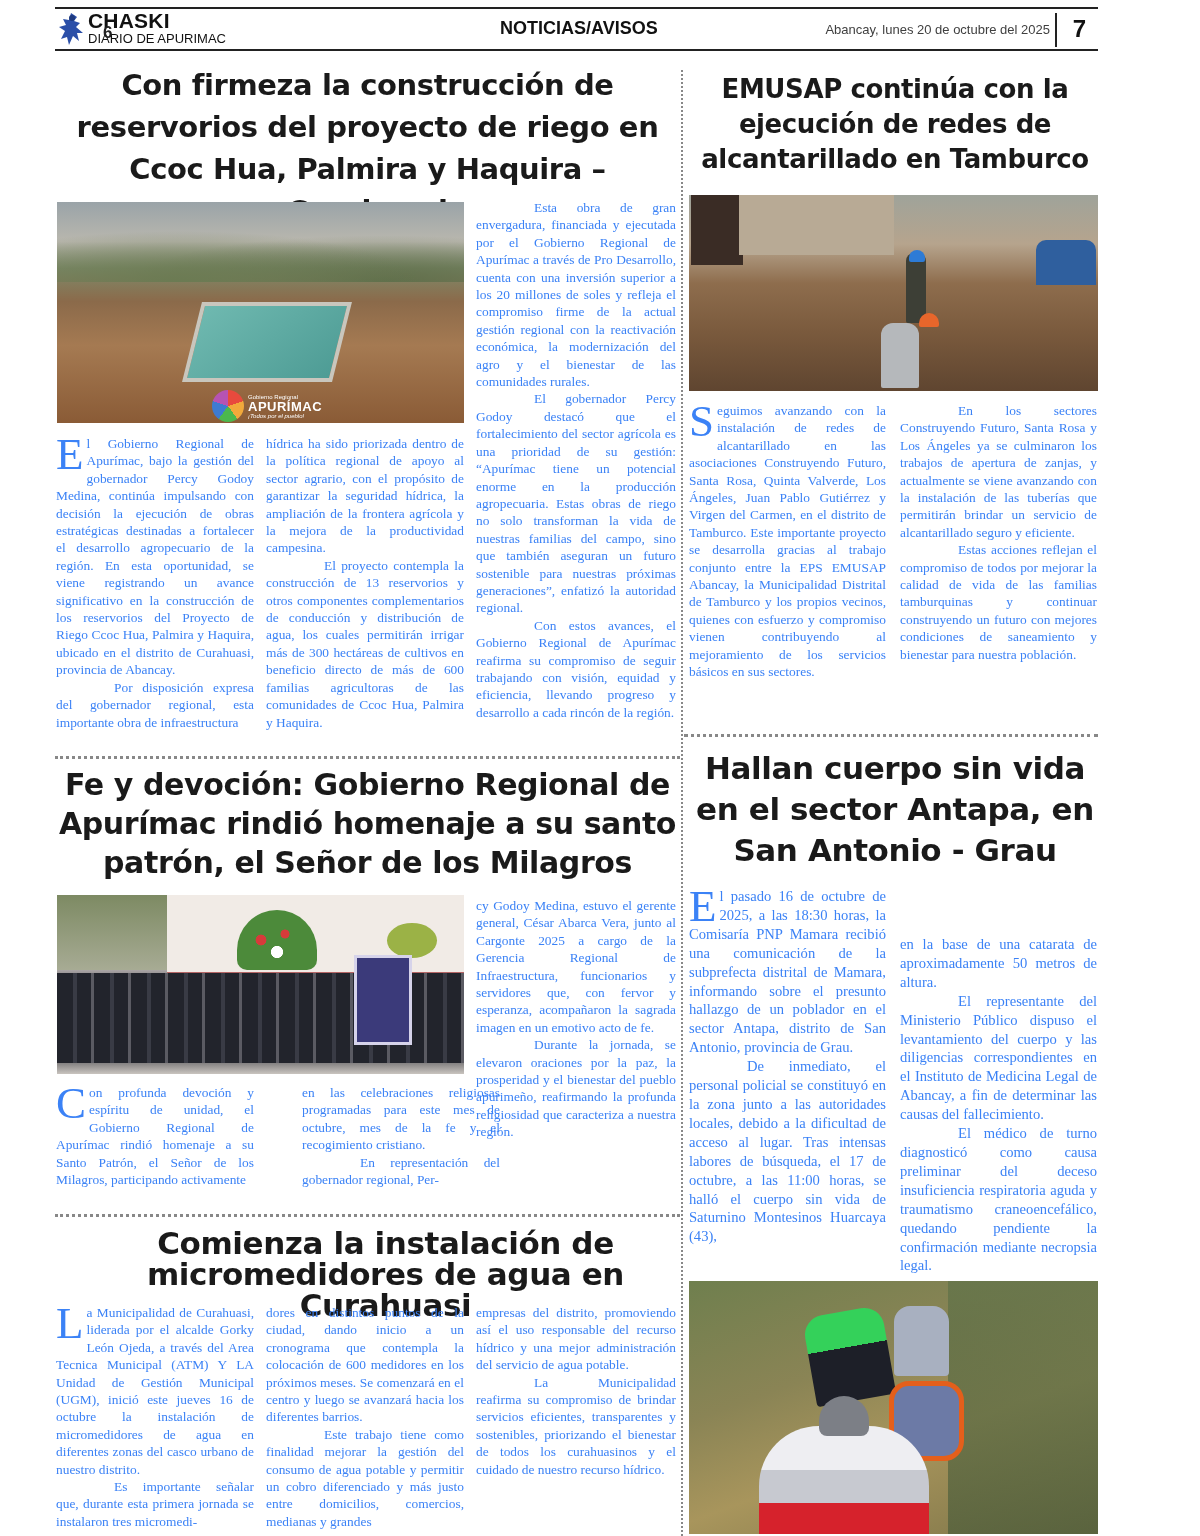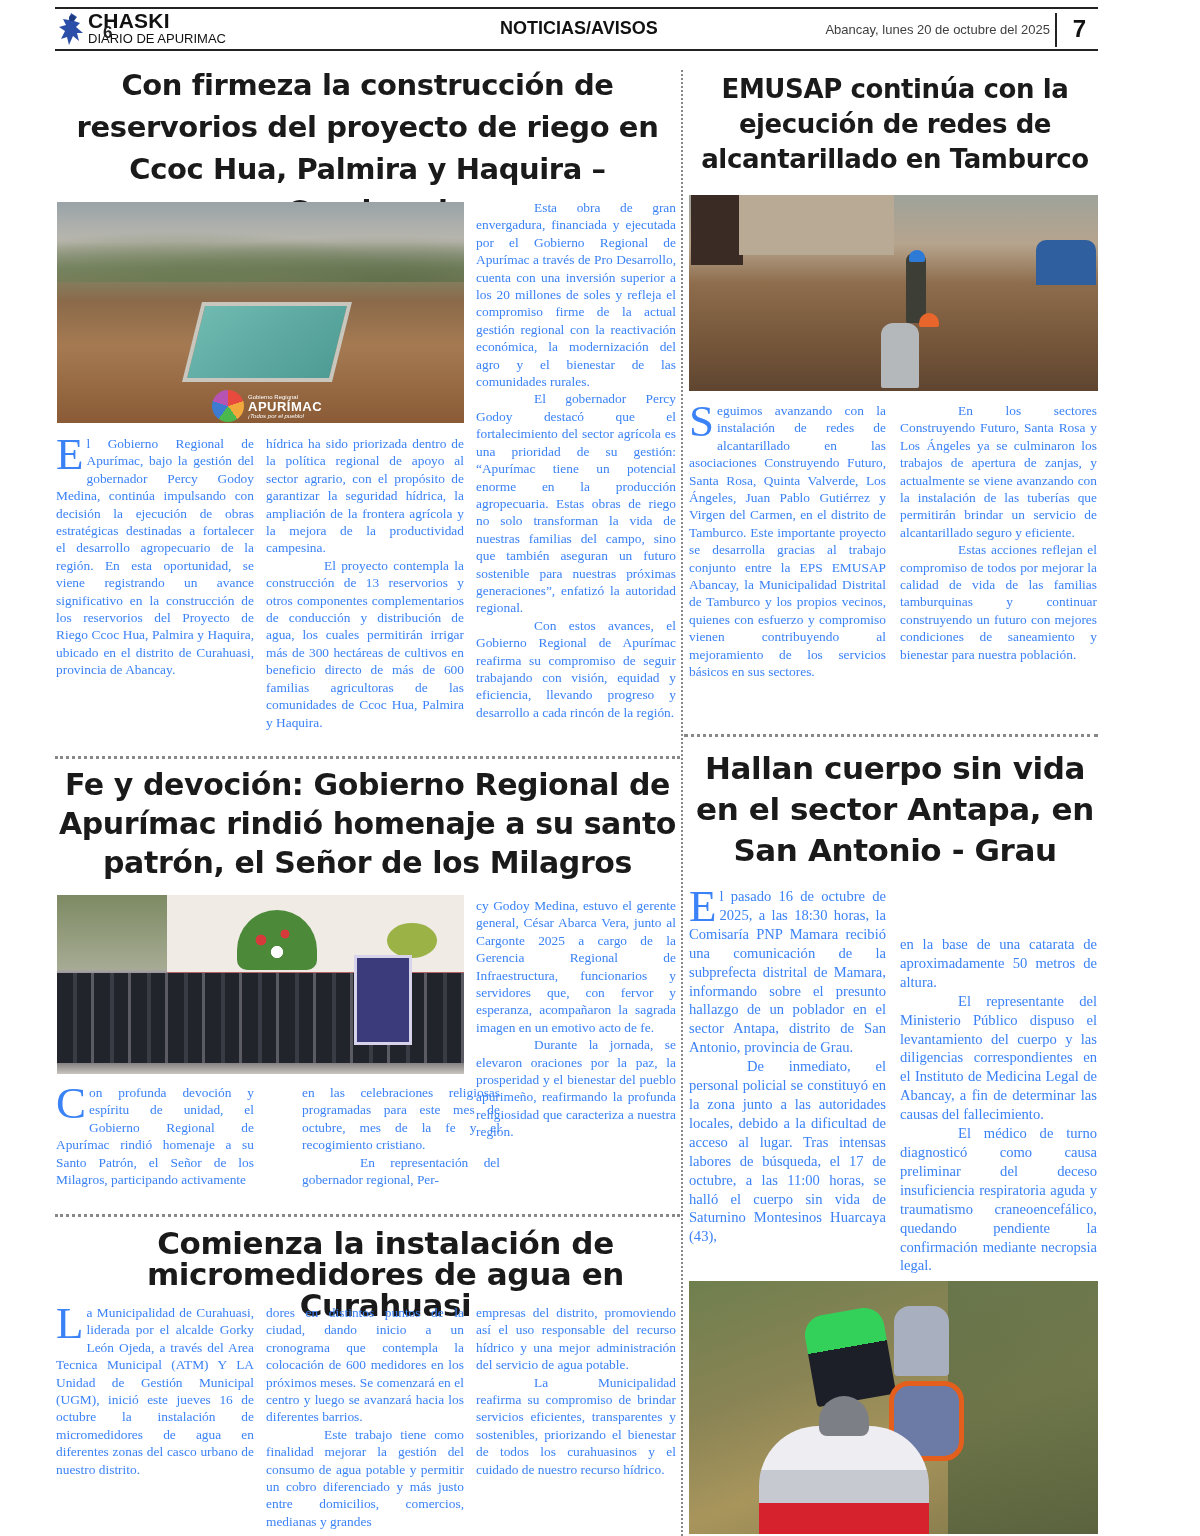--- a/index.html
+++ b/index.html
@@ -136,20 +136,21 @@
       <div class="swirl"></div>
       <div class="txt">
         <span class="small">Gobierno Regional</span>
         <span class="big">APURÍMAC</span>
         <span class="tag">¡Todos por el pueblo!</span>
       </div>
     </div>
   </div>
   <div class="col c1a">
     <p><span class="dropcap">E</span><span>l Gobierno Regional de Apurímac, bajo la gestión del gobernador Percy Godoy Medina, continúa impulsando con decisión la ejecución de obras estratégicas destinadas a fortalecer el desarrollo agropecuario de la región. En esta oportunidad, se viene registrando un avance significativo en la construcción de los reservorios del Proyecto de Riego Ccoc Hua, Palmira y Haquira, ubicado en el distrito de Curahuasi, provincia de Abancay.</span></p>
+    <p class="indent">Por disposición expresa del gobernador regional, esta importante obra de infraestructura</p>
   </div>
   <div class="col c1b">
     <p>hídrica ha sido priorizada dentro de la política regional de apoyo al sector agrario, con el propósito de garantizar la seguridad hídrica, la ampliación de la frontera agrícola y la mejora de la productividad campesina.</p>
     <p class="indent">El proyecto contempla la construcción de 13 reservorios y otros componentes complementarios de conducción y distribución de agua, los cuales permitirán irrigar más de 300 hectáreas de cultivos en beneficio directo de más de 600 familias agricultoras de las comunidades de Ccoc Hua, Palmira y Haquira.</p>
   </div>
   <div class="col c1c">
     <p class="indent">Esta obra de gran envergadura, financiada y ejecutada por el Gobierno Regional de Apurímac a través de Pro Desarrollo, cuenta con una inversión superior a los 20 millones de soles y refleja el compromiso firme de la actual gestión regional con la reactivación económica, la modernización del agro y el bienestar de las comunidades rurales.</p>
     <p class="indent">El gobernador Percy Godoy destacó que el fortalecimiento del sector agrícola es una prioridad de su gestión: “Apurímac tiene un potencial enorme en la producción agropecuaria. Estas obras de riego no solo transforman la vida de nuestras familias del campo, sino que también aseguran un futuro sostenible para nuestras próximas generaciones”, enfatizó la autoridad regional.</p>
     <p class="indent">Con estos avances, el Gobierno Regional de Apurímac reafirma su compromiso de seguir trabajando con visión, equidad y eficiencia, llevando progreso y desarrollo a cada rincón de la región.</p>
   </div>
@@ -216,20 +217,21 @@
     <div class="stretcher"></div>
     <div class="kid"></div>
     <div class="cap"></div>
   </div>
 </article>
 
 <article>
   <h2 class="headline h5">Comienza la instalación de micromedidores de agua en Curahuasi</h2>
   <div class="col c5a">
     <p><span class="dropcap">L</span><span>a Municipalidad de Curahuasi, liderada por el alcalde Gorky León Ojeda, a través del Area Tecnica Municipal (ATM) Y LA Unidad de Gestión Municipal (UGM), inició este jueves 16 de octubre la instalación de micromedidores de agua en diferentes zonas del casco urbano de nuestro distrito.</span></p>
+    <p class="indent">Es importante señalar que, durante esta primera jornada se instalaron tres micromedi-</p>
   </div>
   <div class="col c5b">
     <p>dores en distintos puntos de la ciudad, dando inicio a un cronograma que contempla la colocación de 600 medidores en los próximos meses. Se comenzará en el centro y luego se avanzará hacia los diferentes barrios.</p>
     <p class="indent">Este trabajo tiene como finalidad mejorar la gestión del consumo de agua potable y permitir un cobro diferenciado y más justo entre domicilios, comercios, medianas y grandes</p>
   </div>
   <div class="col c5c">
     <p>empresas del distrito, promoviendo así el uso responsable del recurso hídrico y una mejor administración del servicio de agua potable.</p>
     <p class="indent">La Municipalidad reafirma su compromiso de brindar servicios eficientes, transparentes y sostenibles, priorizando el bienestar de todos los curahuasinos y el cuidado de nuestro recurso hídrico.</p>
   </div>
 </article>

